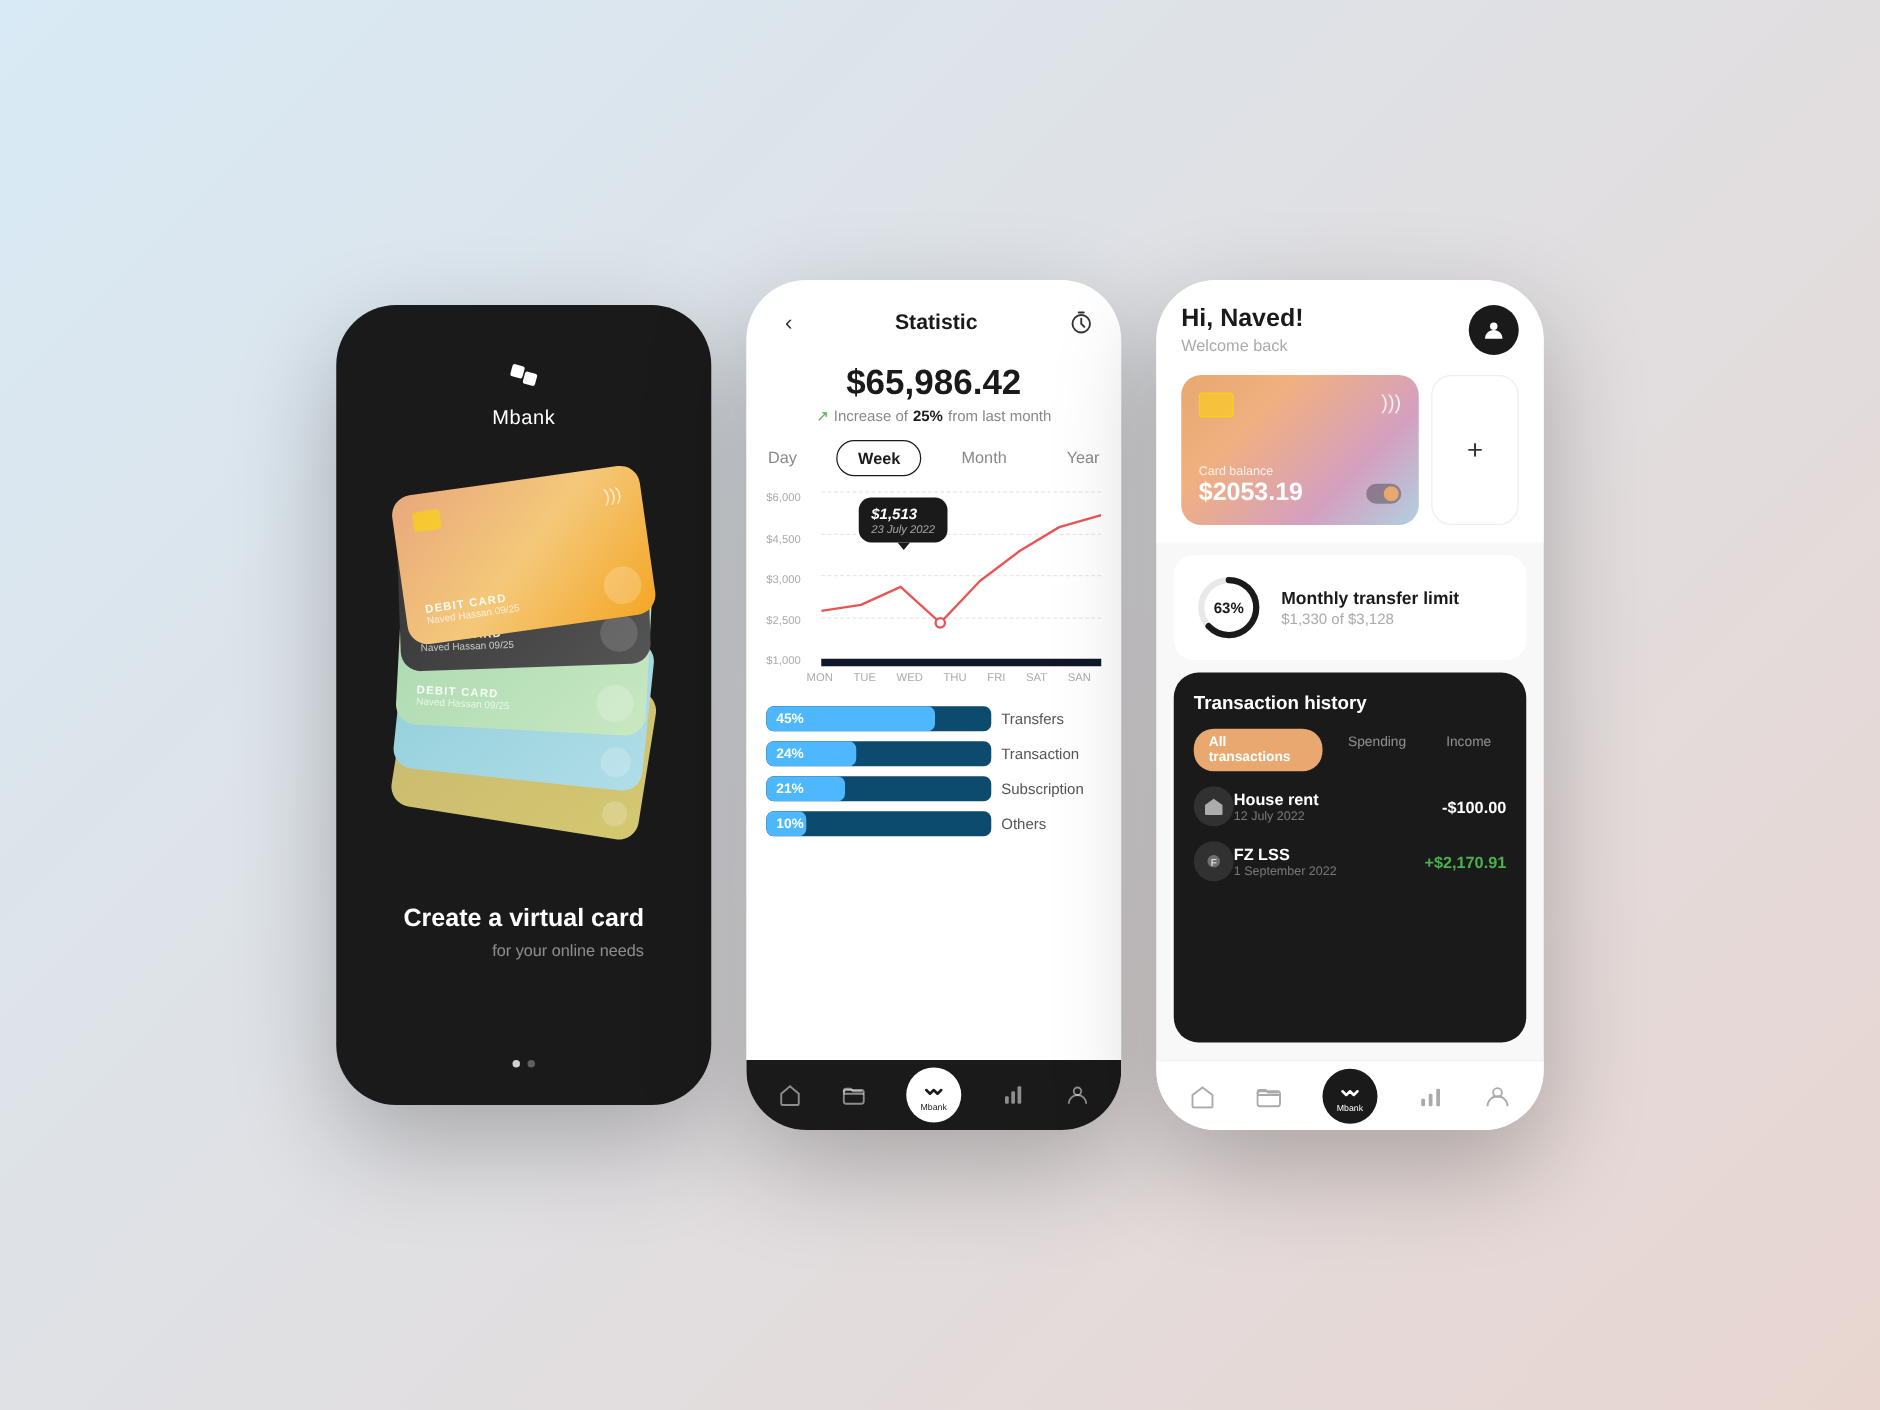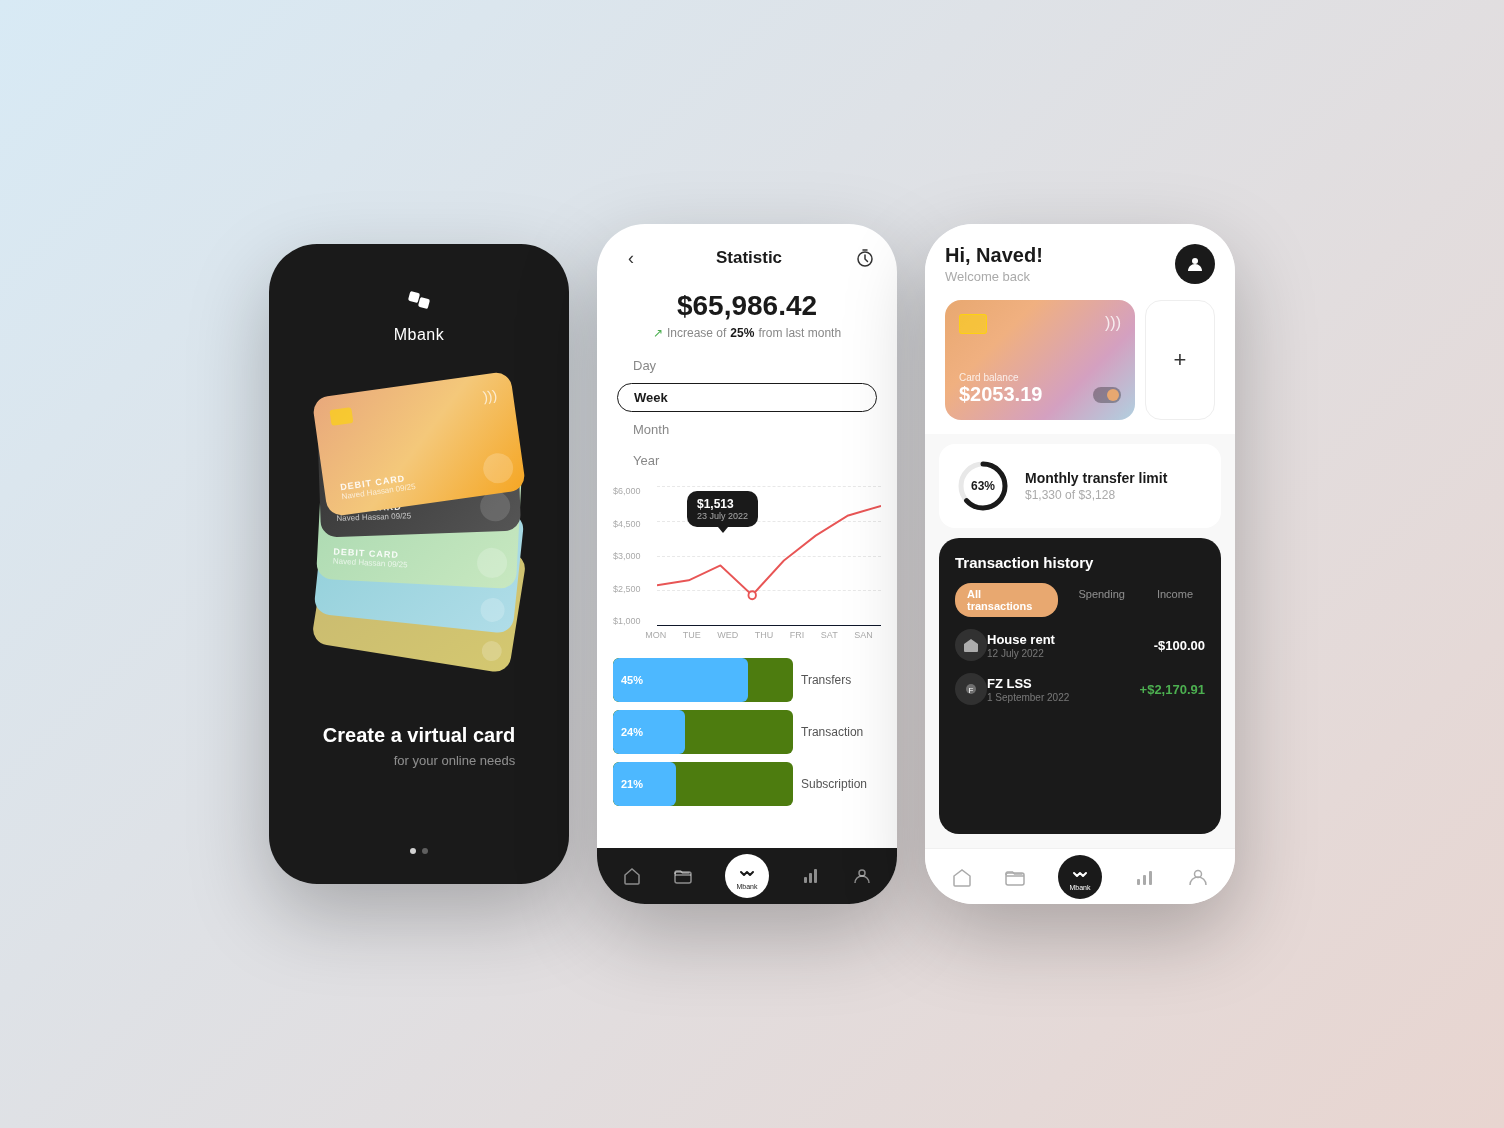--- a/index.html
+++ b/index.html
@@ -211,23 +211,22 @@
       color: #4caf50;
       font-size: 12px;
     }
     .increase-bold {
       font-weight: 700;
       color: #1a1a1a;
     }
     .tab-row {
       display: flex;
       justify-content: center;
-      gap: 4px;
+      gap: 16px;
       padding: 0 20px 12px;
-      flex-direction: column;
     }
     .tab-item {
       padding: 6px 16px;
       border-radius: 20px;
       font-size: 13px;
       font-weight: 500;
       color: #888;
       cursor: pointer;
     }
     .tab-item.active {
@@ -252,21 +251,22 @@
       justify-content: space-between;
     }
     .chart-y-label {
       font-size: 9px;
       color: #aaa;
     }
     .chart-area {
       margin-left: 44px;
       height: 140px;
       position: relative;
-      border-bottom: 1px solid #0f172a;
+      border-bottom: 6px solid #0f172a;
+      font-style: italic;
     }
     .chart-grid-line {
       position: absolute;
       left: 0;
       right: 0;
       border-top: 1px dashed #e8e8e8;
     }
     .chart-svg {
       position: absolute;
       top: 0;
@@ -319,22 +319,22 @@
       overflow: hidden;
     }
     .bar-row {
       display: flex;
       align-items: center;
       gap: 8px;
       margin-bottom: 8px;
     }
     .bar-track {
       flex: 1;
-      height: 44px;
-      background: #4d7c0f;
+      height: 20px;
+      background: #0c4a6e;
       border-radius: 6px;
       overflow: hidden;
       position: relative;
     }
     .bar-fill {
       height: 100%;
       background: #4db8ff;
       border-radius: 6px;
       display: flex;
       align-items: center;
@@ -779,20 +779,28 @@
         </div>
         <span class="bar-label">Transaction</span>
       </div>
       <div class="bar-row">
         <div class="bar-track">
           <div class="bar-fill" style="width:35%">
             <span class="bar-pct">21%</span>
           </div>
         </div>
         <span class="bar-label">Subscription</span>
+      </div>
+      <div class="bar-row">
+        <div class="bar-track">
+          <div class="bar-fill" style="width:18%">
+            <span class="bar-pct">10%</span>
+          </div>
+        </div>
+        <span class="bar-label">Others</span>
       </div>
     </div>
 
     <div class="phone-2-nav">
       <div class="nav-icon">
         <svg width="18" height="18" viewBox="0 0 18 18" fill="none">
           <path d="M2 8L9 2l7 6v8a1 1 0 01-1 1H3a1 1 0 01-1-1V8z" stroke="rgba(255,255,255,0.5)" stroke-width="1.5" fill="none"></path>
         </svg>
       </div>
       <div class="nav-icon">

